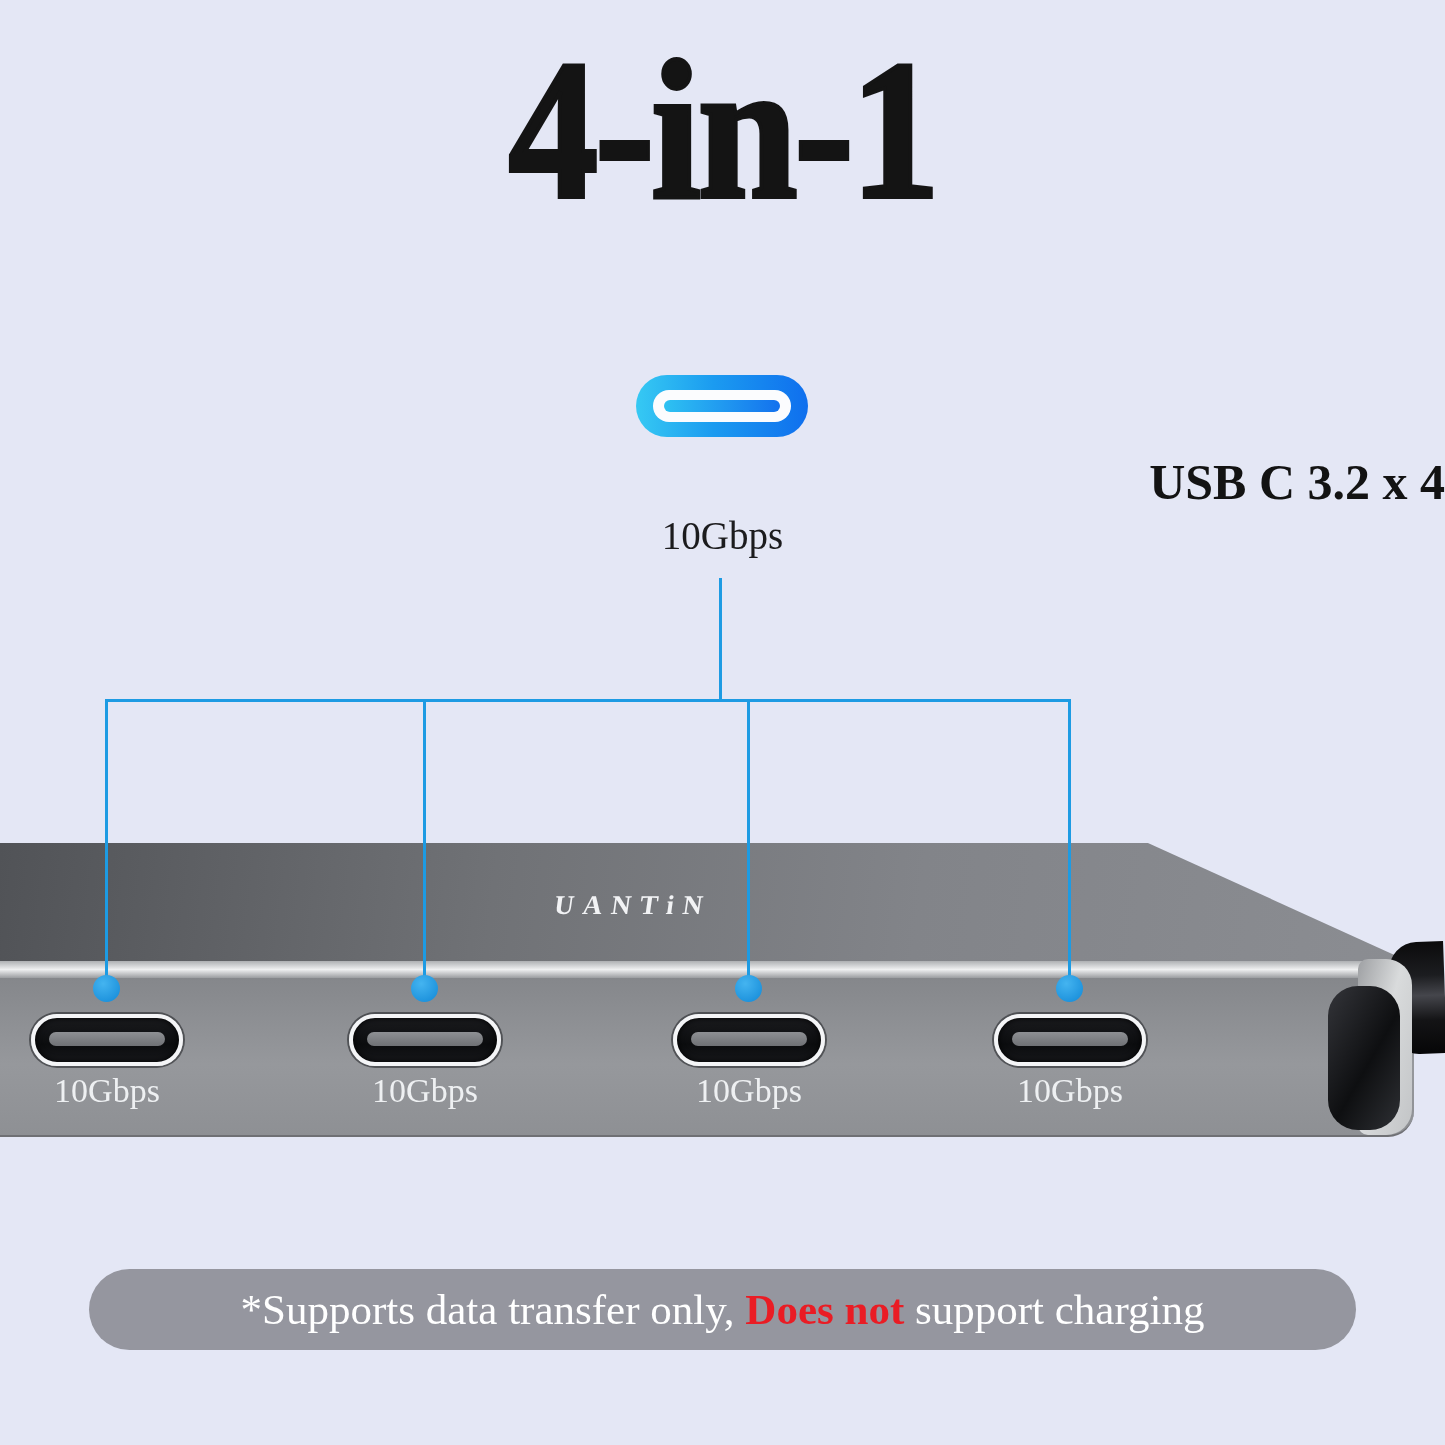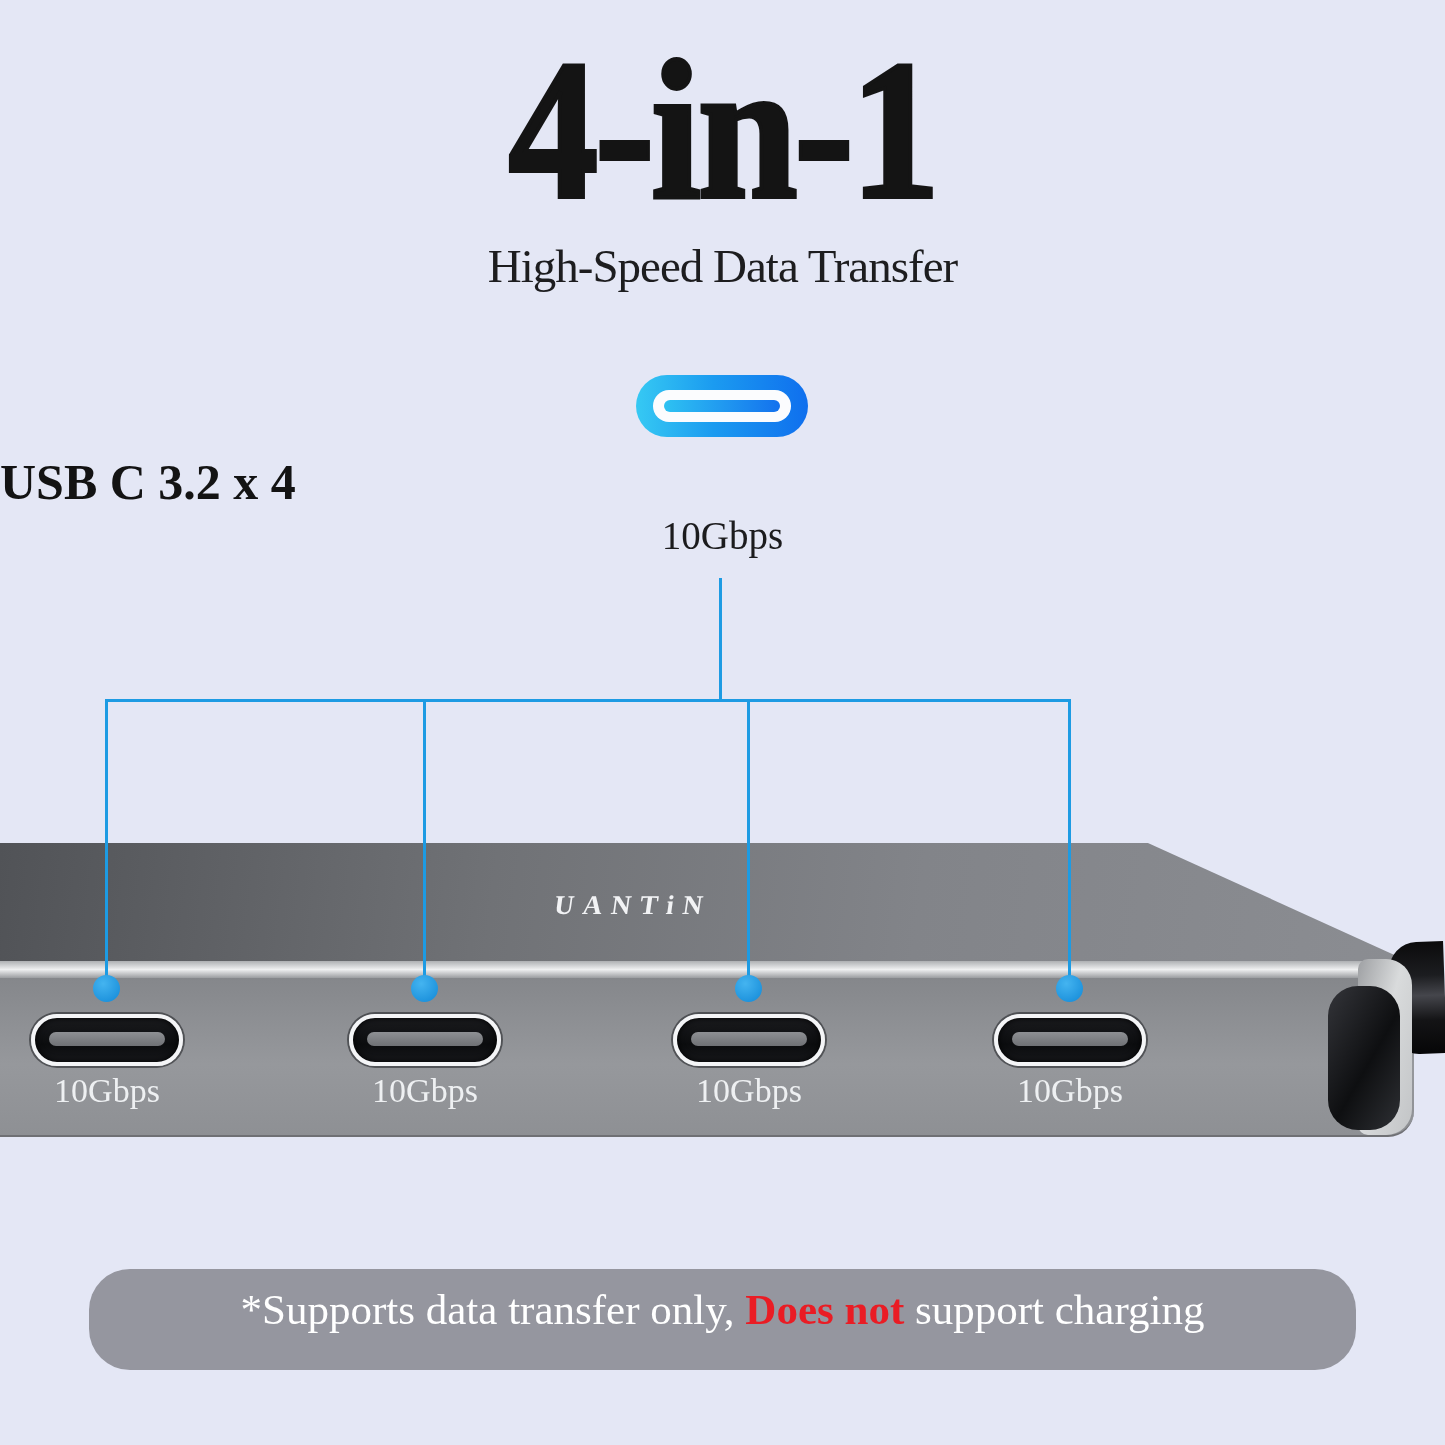--- a/index.html
+++ b/index.html
@@ -32,21 +32,21 @@
   .usb-outer{
     left:636px;top:375px;width:172px;height:62px;border-radius:31px;
     background:linear-gradient(90deg,#36c9f3 0%,#1b9bf0 45%,#0f6fee 100%);
   }
   .usb-white{position:absolute;left:17px;right:17px;top:15px;bottom:15px;
     border-radius:16px;background:#fbfcfe;}
   .usb-bar{position:absolute;left:11px;right:11px;top:10px;bottom:10px;
     border-radius:7px;background:linear-gradient(90deg,#2ec2f2,#1371ee);}
 
   .spec-label{
-    left:0;right:0;top:453px;text-align:left;
+    left:0;right:0;top:453px;text-align:right;
     font-size:50px;font-weight:800;letter-spacing:0px;color:#131313;
   }
   .spec-speed{
     left:0;right:0;top:513px;text-align:center;
     font-size:39px;color:#1c1c1e;
   }
 
   
   .line{background:#1d9be3;}
   .stem{left:719px;top:578px;width:3px;height:123px;}
@@ -117,35 +117,34 @@
 
   .port-label{
     top:1072px;width:152px;text-align:center;
     font-size:34px;color:#eef0f2;
   }
   .port-label.p1{left:31px;} .port-label.p2{left:349px;}
   .port-label.p3{left:673px;} .port-label.p4{left:994px;}
 
   
   .banner{
-    left:89px;top:1269px;width:1267px;height:101px;
+    left:89px;top:1269px;width:1267px;height:81px;
     border-radius:41px;background:#95969f;
     text-align:center;line-height:81px;
     font-size:43px;color:#ffffff;
     white-space:nowrap;
   }
   .banner .hl{color:#ea1c24;font-weight:700;}
 </style>
 </head>
 <body>
 
 <div class="canvas">
 
   <div class="abs title">4-in-1</div>
-  <div class="abs subtitle">High-Speed Data Transfer</div>
 
   <div class="abs usb-outer">
     <div class="usb-white">
       <div class="usb-bar"></div>
     </div>
   </div>
 
   <div class="abs spec-label">USB C 3.2 x 4</div>
   <div class="abs spec-speed">10Gbps</div>
 

